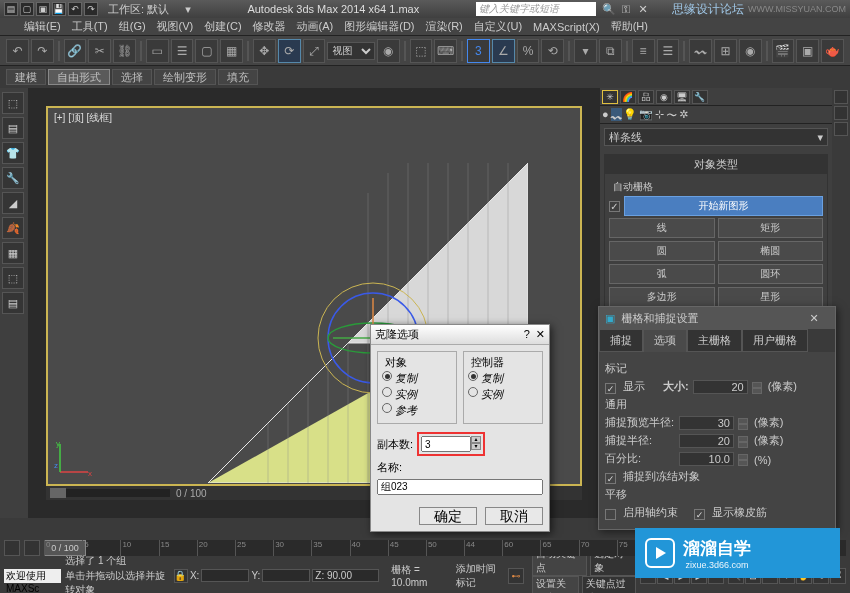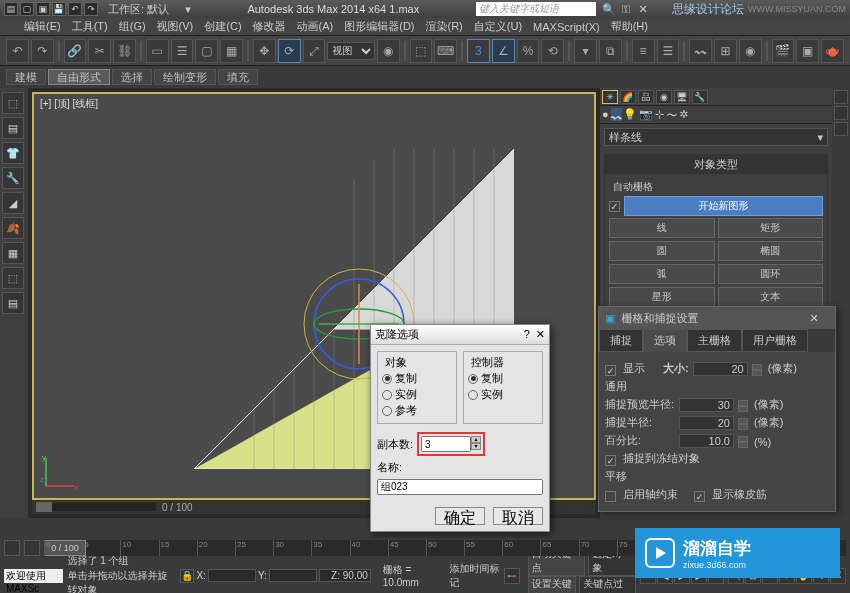--- a/index.html
+++ b/index.html
@@ -27,21 +27,21 @@
 .toolbar1 .combo { background:#333; color:#ccc; font-size:10px; height:18px; border:1px solid #555; width:50px;}
 
 .toolbar2 { height:22px; background:#3a3a3a; display:flex; align-items:center; padding:2px 6px; gap:2px;}
 .toolbar2 .tb { height:16px; color:#c0c0c0; font-size:11px; padding:0 8px; display:flex; align-items:center; border:1px solid #555; background:#444;}
 .toolbar2 .tb.selected { background:#5a5a5a; border-color:#888;}
 
 .main { display:flex; height:430px; }
 .leftbar { width:28px; background:#3f3f3f; padding:4px 2px; display:flex; flex-direction:column; gap:3px;}
 .leftbar .lb { width:22px; height:22px; background:#353535; border:1px solid #555; display:flex; align-items:center; justify-content:center; font-size:11px;}
 
-.viewport-area { flex:1; display:flex; flex-direction:column; background:#2a2a2a; padding:4px;}
+.viewport-area { flex:1; display:flex; flex-direction:column; background:#2a2a2a; padding:18px;}
 .viewport { flex:1; border:2px solid #cbb552; background:#4a4a4a; position:relative; overflow:hidden;}
 .vp-label { position:absolute; top:3px; left:6px; color:#ddd; font-size:10px;}
 .vp-content { position:absolute; inset:0;}
 
 .triangle { position:absolute; top:55px; left:160px; width:320px; height:320px; }
 .tri-upper { position:absolute; top:0; right:0; width:0; height:0; border-bottom:180px solid #d8d8d8; border-left:180px solid transparent; }
 .tri-lower { position:absolute; left:0; bottom:0; width:0; height:0; border-bottom:180px solid #d8e088; border-left:320px solid transparent; }
 .tri-outline { position:absolute; inset:0; }
 .gizmo { position:absolute; top:170px; left:265px; width:120px; height:120px;}
 .axis-corner { position:absolute; bottom:6px; left:6px; }
@@ -70,31 +70,31 @@
 
 
 .dialog { position:absolute; top:324px; left:370px; width:180px; background:#e4e4e4; border:1px solid #888; box-shadow:2px 2px 8px rgba(0,0,0,0.6); color:#000;}
 .dialog .dlg-title { height:20px; background:linear-gradient(#fff,#ddd); display:flex; align-items:center; justify-content:space-between; padding:0 4px; font-size:11px; border-bottom:1px solid #aaa;}
 .dialog .dlg-title .qx { display:flex; gap:6px; }
 .dialog .dlg-body { padding:6px; font-size:11px;}
 .dialog .grp { border:1px solid #aaa; padding:4px; margin-bottom:4px;}
 .dialog .grp-title { font-size:11px; margin-top:-10px; background:#e4e4e4; display:inline-block; padding:0 3px;}
 .dialog .two-col { display:flex; gap:6px;}
 .dialog .col { flex:1; }
-.dialog .rad { display:flex; align-items:center; gap:3px; margin:1px 0;}
+.dialog .rad { display:flex; gap:3px; margin:1px 0;font-style:italic;}
 .dialog .rad .dot { width:10px; height:10px; border:1px solid #666; border-radius:50%; display:flex; align-items:center; justify-content:center;}
 .dialog .rad.on .dot::after { content:''; width:5px; height:5px; background:#333; border-radius:50%;}
 .dialog .spinrow { display:flex; align-items:center; gap:4px; margin:4px 0;}
 .dialog .spinrow input { width:50px; height:16px; font-size:10px; padding:0 2px;}
 .dialog .spin-red { border:2px solid #e33; padding:2px; display:flex;}
 .dialog .spinbtn { width:10px; display:flex; flex-direction:column;}
 .dialog .spinbtn div { height:7px; background:#ccc; border:1px solid #888; font-size:6px; text-align:center; line-height:5px;}
 .dialog .fld input { width:100%; height:16px; font-size:10px; padding:0 2px;}
 .dialog .dlg-btns { display:flex; gap:8px; justify-content:flex-end; padding:6px;}
-.dialog .dlg-btns button { width:50px; height:18px; font-size:16px; background:#e8e8e8; border:1px solid #888;}
+.dialog .dlg-btns button { width:58px; height:18px; font-size:14px; background:#e8e8e8; border:1px solid #888;}
 
 
 .snapdlg { position:absolute; top:306px; left:598px; width:238px; background:#444; border:1px solid #666; color:#ccc; box-shadow:2px 2px 8px rgba(0,0,0,0.5);}
 .snapdlg .sd-title { height:22px; background:#555; display:flex; align-items:center; padding:0 6px; gap:6px;}
 .snapdlg .sd-title .spacer { flex:1;}
 .snapdlg .sd-title .x { width:30px; text-align:center; cursor:pointer;}
 .snapdlg .sd-tabs { display:flex; background:#3a3a3a;}
 .snapdlg .sd-tabs .t { padding:3px 10px; border:1px solid #555; background:#333; font-size:11px;}
 .snapdlg .sd-tabs .t.active { background:#4a4a4a; border-bottom:none;}
 .snapdlg .sd-body { padding:6px; font-size:11px;}
@@ -125,21 +125,21 @@
 .statusbar .grid-lbl { margin-left:8px;}
 .statusbar .play { display:flex; gap:1px; margin-left:auto;}
 .statusbar .play .pb { width:16px; height:16px; background:#333; border:1px solid #555; display:flex; align-items:center; justify-content:center; font-size:9px;}
 .statusbar .keylbl { display:flex; flex-direction:column; font-size:10px; margin-left:4px;}
 .statusbar .keylbl .k { display:flex; gap:3px; align-items:center;}
 
 
 .watermark { position:absolute; bottom:15px; right:10px; width:205px; height:50px; background:#2296d8; display:flex; align-items:center; padding:0 10px; gap:8px;}
 .watermark .logo-play { width:30px; height:30px; border:2px solid #fff; border-radius:6px; display:flex; align-items:center; justify-content:center;}
 .watermark .logo-play::after { content:''; border-left:10px solid #fff; border-top:6px solid transparent; border-bottom:6px solid transparent; margin-left:2px;}
-.watermark .txt { color:#fff; display:flex; flex-direction:column;}
+.watermark .txt { color:#fff; display:flex; flex-direction:column;text-align:center;}
 .watermark .txt .cn { font-size:17px; font-weight:bold;}
 .watermark .txt .en { font-size:9px; opacity:0.9;}
 </style>
 </head>
 <body>
 
 <div class="titlebar">
   <div class="sys-icons">
     <div class="ico">▤</div>
     <div class="ico">▢</div>
@@ -328,20 +328,21 @@
               <span class="chk on" style="border:1px solid #777;width:11px;height:11px;display:inline-flex;align-items:center;justify-content:center;">✓</span>
               <span class="cmd-btn blue-hl">开始新图形</span>
             </div>
           <div class="cmd-grid">
             <div class="cmd-btn">线</div>
             <div class="cmd-btn">矩形</div>
             <div class="cmd-btn">圆</div>
             <div class="cmd-btn">椭圆</div>
             <div class="cmd-btn">弧</div>
             <div class="cmd-btn">圆环</div>
+            <div class="cmd-btn">多边形</div>
             <div class="cmd-btn">星形</div>
             <div class="cmd-btn">文本</div>
             <div class="cmd-btn">螺旋线</div>
             <div class="cmd-btn">卵形</div>
             <div class="cmd-btn">截面</div>
           </div>
         </div>
       </div>
       <div class="cmd-section">
         <div class="cmd-sec-title">名称和颜色</div>
@@ -420,20 +421,21 @@
     <span class="spacer"></span>
     <span class="x">✕</span>
   </div>
   <div class="sd-tabs">
     <div class="t">捕捉</div>
     <div class="t active">选项</div>
     <div class="t">主栅格</div>
     <div class="t">用户栅格</div>
   </div>
   <div class="sd-body">
+    <div class="sec-lbl">标记</div>
     <div class="row">
       <span class="chk on"></span>
         <span>显示</span>
       <span style="margin-left:14px;font-weight:bold;">大小:</span>
       <span class="num">20</span>
       <div class="spn">
           <div></div>
           <div></div>
         </div>
       <span class="unit">(像素)</span>
@@ -490,21 +492,21 @@
       <div class="tick">5</div>
       <div class="tick">10</div>
       <div class="tick">15</div>
       <div class="tick">20</div>
       <div class="tick">25</div>
       <div class="tick">30</div>
       <div class="tick">35</div>
       <div class="tick">40</div>
       <div class="tick">45</div>
       <div class="tick">50</div>
-      <div class="tick">55</div>
+      <div class="tick">44</div>
       <div class="tick">60</div>
       <div class="tick">65</div>
       <div class="tick">70</div>
       <div class="tick">75</div>
       <div class="tick">80</div>
       <div class="tick">85</div>
       <div class="tick">90</div>
       <div class="tick">95</div>
       <div class="tick">100</div>
     </div>
@@ -521,21 +523,21 @@
         </div>
       <div class="c">
           <span>X:</span>
           <span class="v"></span>
         </div>
       <div class="c">
           <span>Y:</span>
           <span class="v"></span>
         </div>
       <div class="c">
-          <span class="v" style="width:52px;text-align:right;">Z: 90.00</span>
+          <span class="v" style="width:67px;">Z: 90.00</span>
         </div>
     </div>
     <span class="grid-lbl">栅格 = 10.0mm</span>
     <span style="margin-left:6px;">添加时间标记</span>
     <div class="play">
       <div class="pb" style="color:#d84;">⊷</div>
     </div>
     <div class="keylbl">
       <div class="k">
           <span style="background:#444;border:1px solid #555;padding:0 3px;">自动关键点</span>

